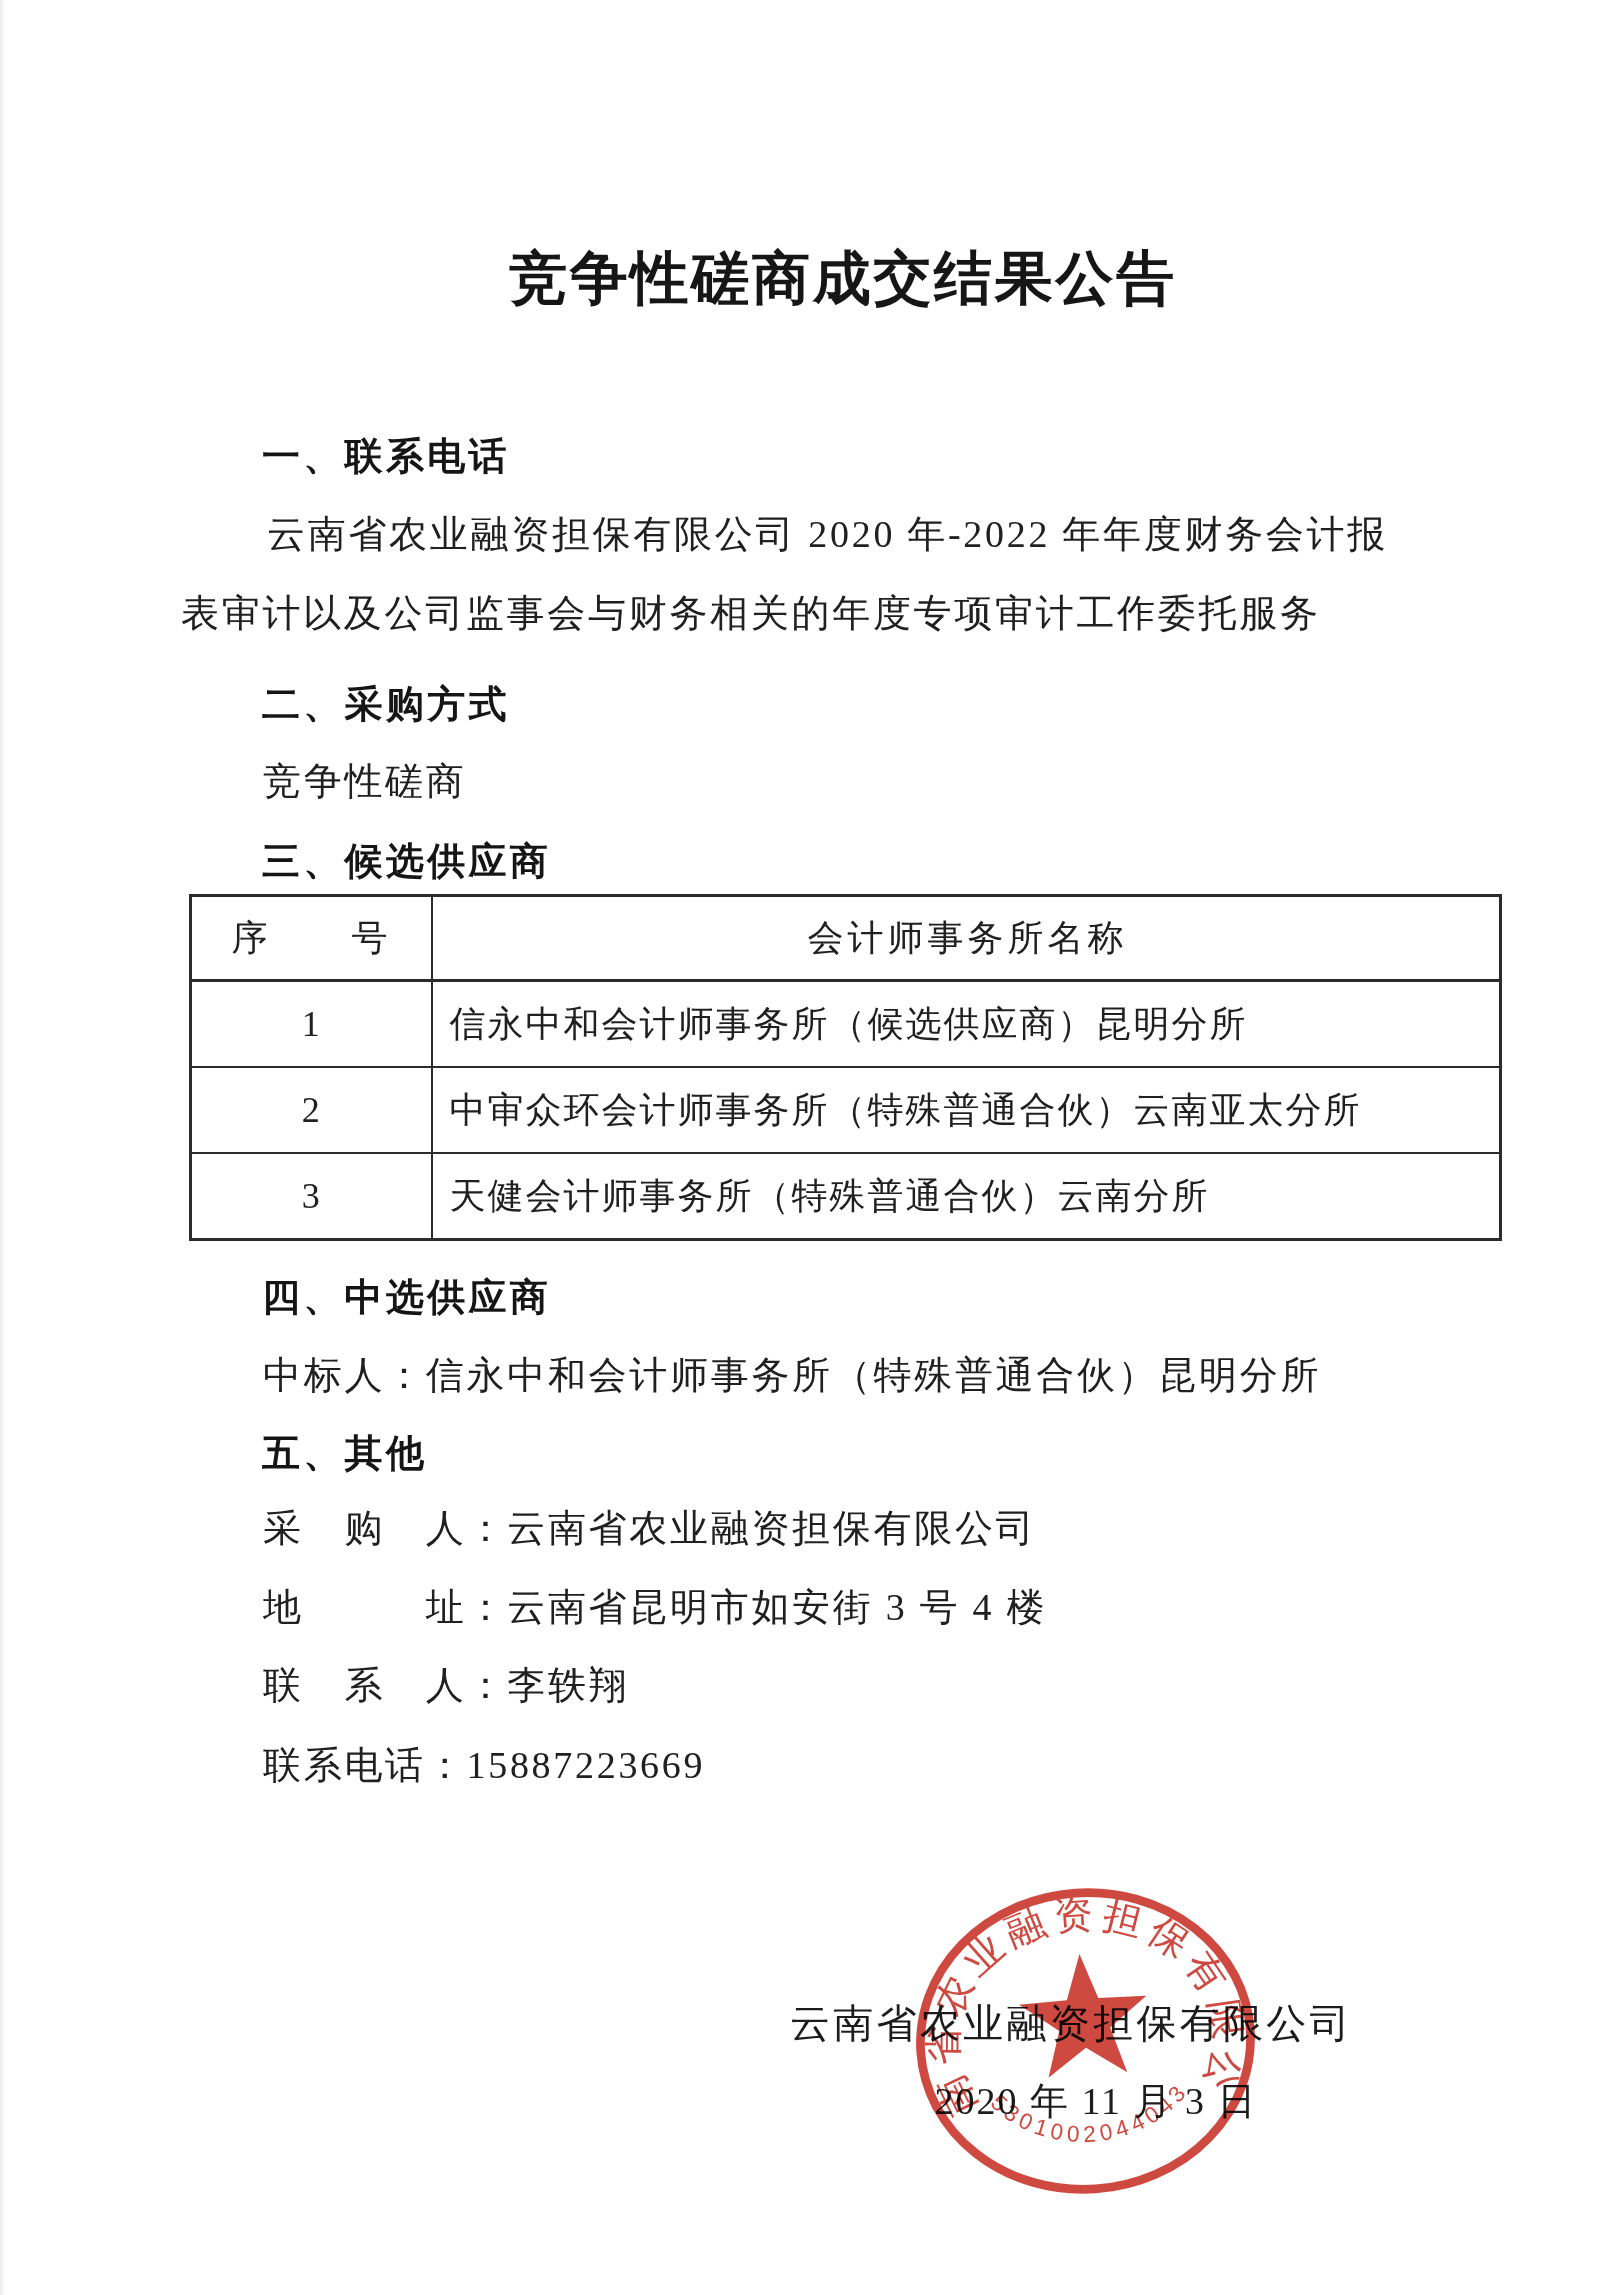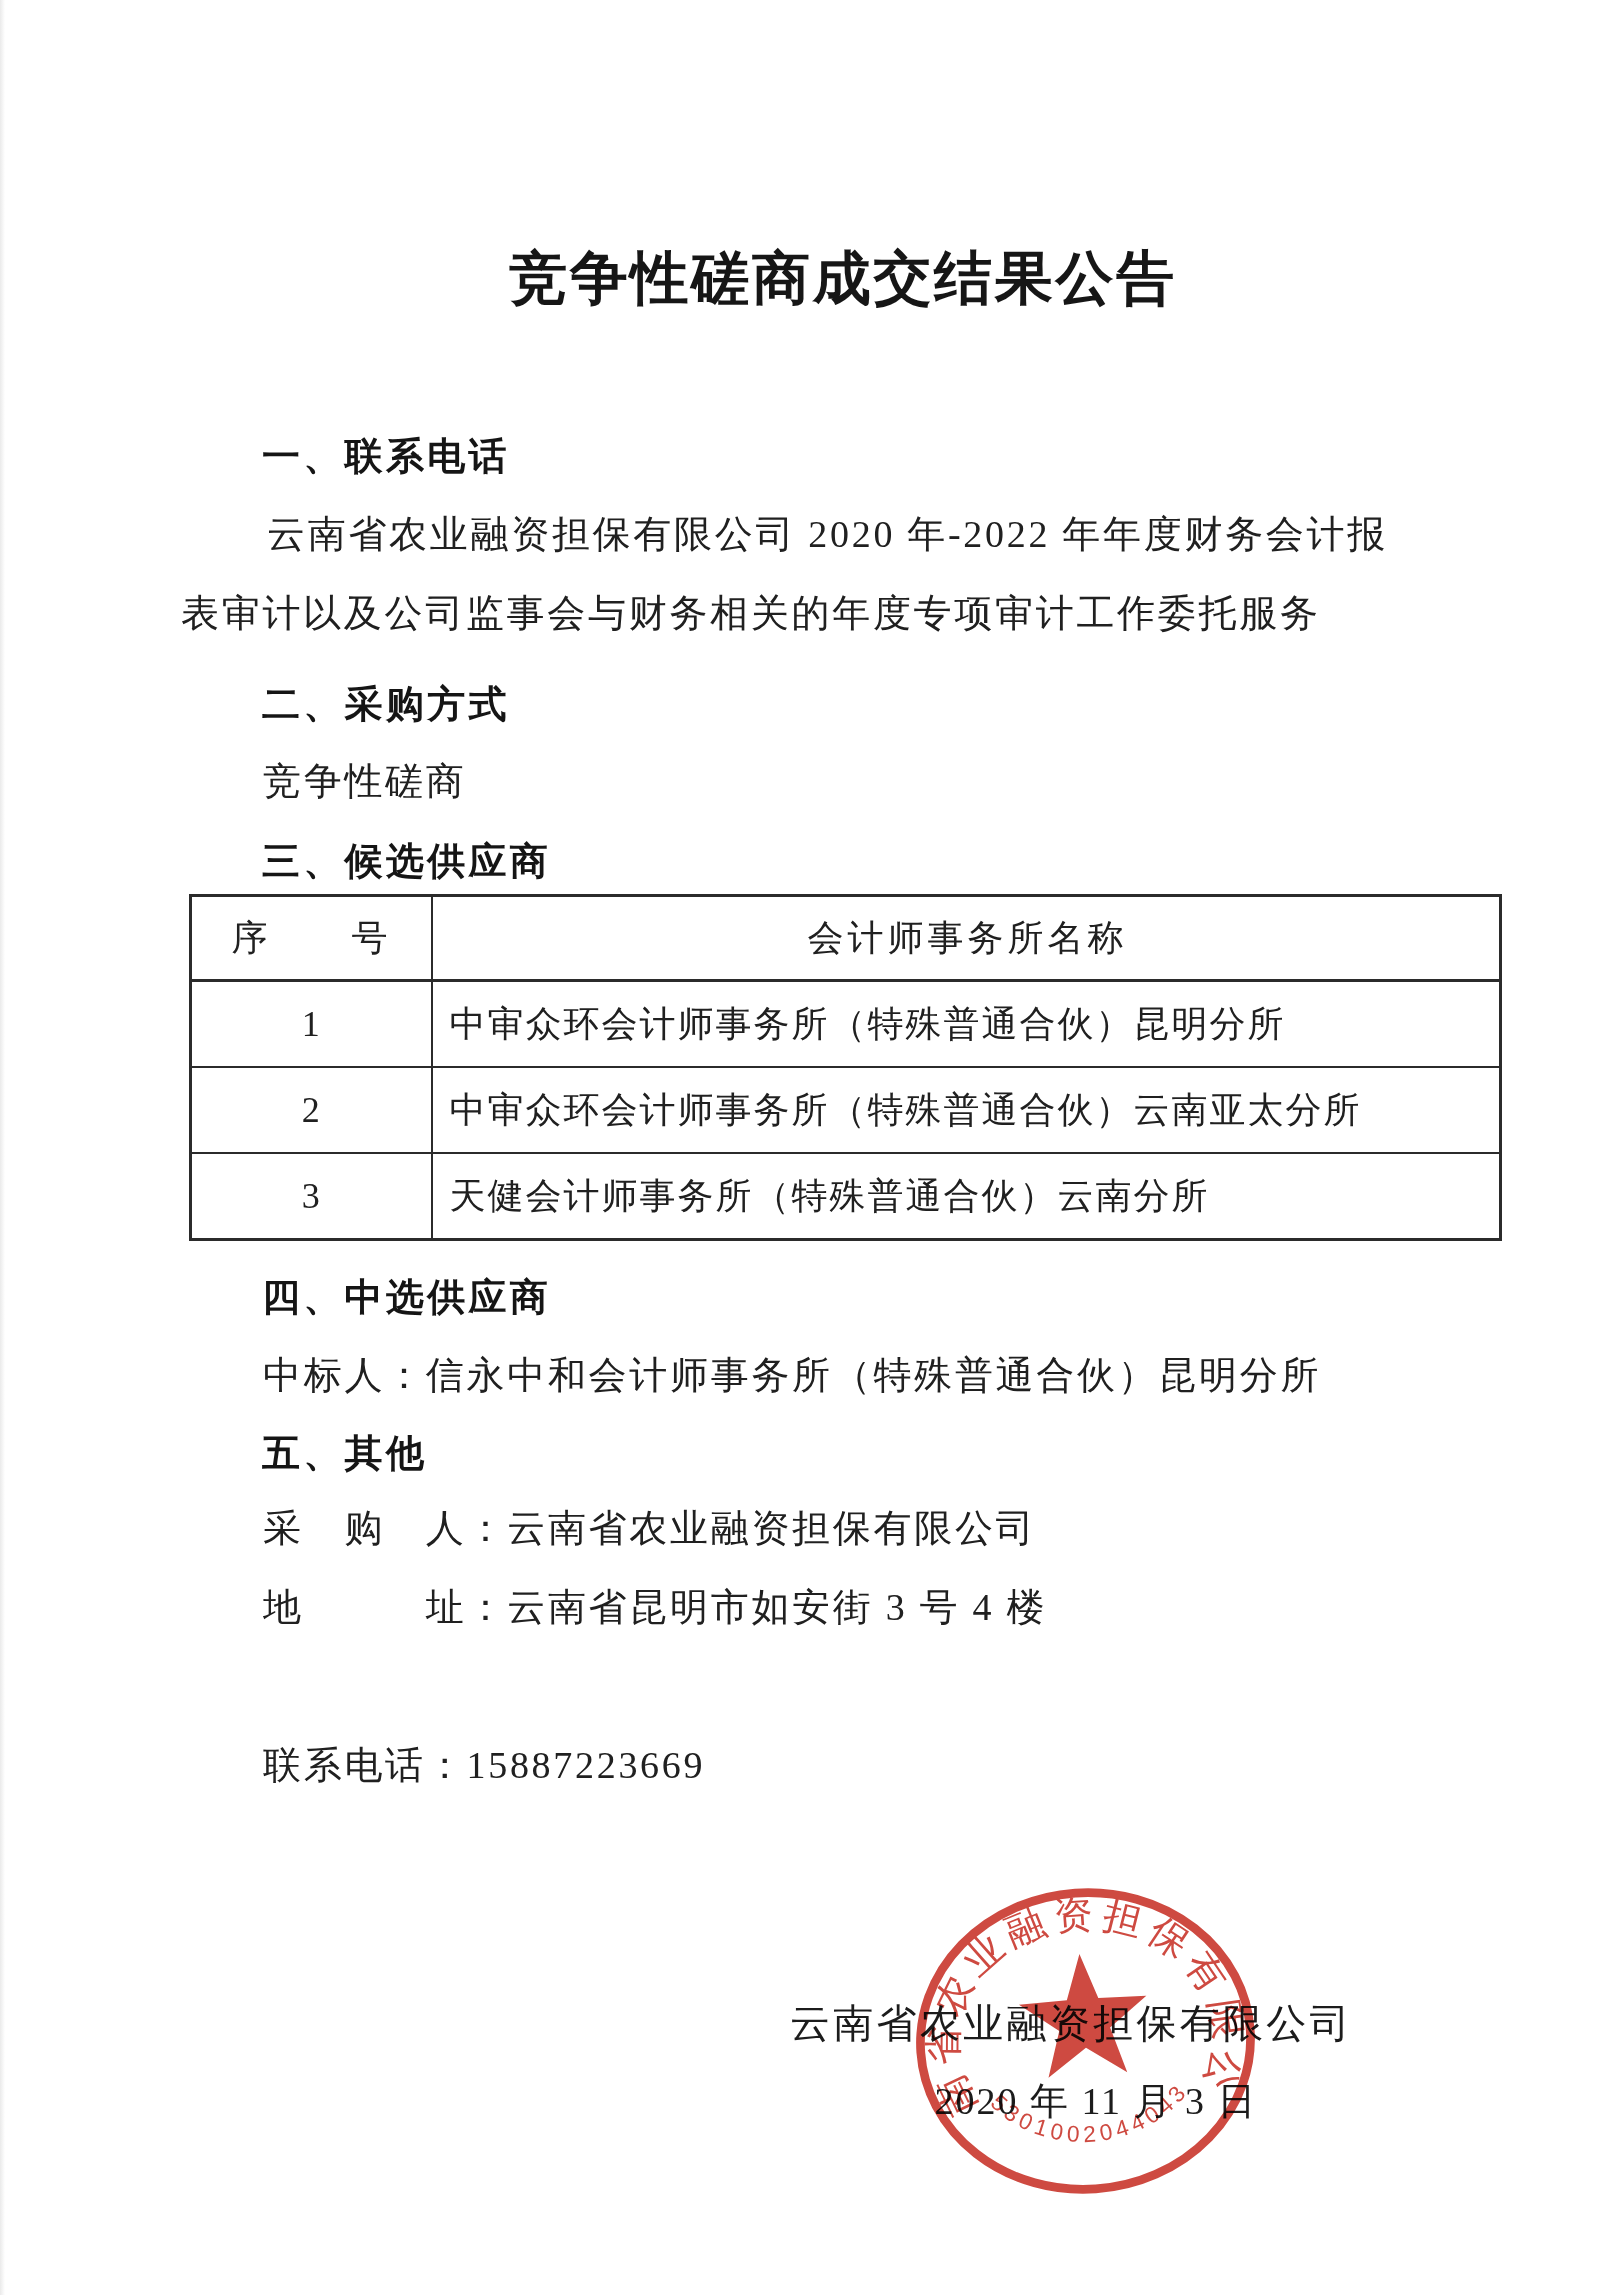--- a/index.html
+++ b/index.html
@@ -82,39 +82,40 @@
   <div class="h-sec" style="top:839px">三、候选供应商</div>
 
   <table class="suppliers">
     <tbody>
         <tr class="head">
       <td class="c-no">序　　号</td>
       <td class="c-name" style="text-align:center;padding-left:4px">会计师事务所名称</td>
     </tr>
     <tr class="datarow">
       <td class="c-no">1</td>
-      <td class="c-name">中审众环会计师事务所（特殊普通合伙）昆明分所</td>
+      <td class="c-name">信永中和会计师事务所（候选供应商）昆明分所</td>
     </tr>
     <tr class="datarow">
       <td class="c-no">2</td>
       <td class="c-name">中审众环会计师事务所（特殊普通合伙）云南亚太分所</td>
     </tr>
     <tr class="datarow">
       <td class="c-no">3</td>
       <td class="c-name">天健会计师事务所（特殊普通合伙）云南分所</td>
     </tr>
   </tbody>
     </table>
 
   <div class="h-sec" style="top:1275px">四、中选供应商</div>
   <div class="b-line" style="left:263px;top:1353px">中标人：信永中和会计师事务所（特殊普通合伙）昆明分所</div>
 
   <div class="h-sec" style="top:1431px">五、其他</div>
   <div class="b-line" style="left:263px;top:1506px">采　购　人：云南省农业融资担保有限公司</div>
   <div class="b-line" style="left:263px;top:1585px">地　　　址：云南省昆明市如安街 3 号 4 楼</div>
+  <div class="b-line" style="left:263px;top:1663px">联　系　人：李轶翔</div>
   <div class="b-line" style="left:263px;top:1743px">联系电话：15887223669</div>
 
   <div class="sig-line">云南省农业融资担保有限公司</div>
   <div class="date-line">2020 年 11 月 3 日</div>
 
   <svg class="seal" viewBox="0 0 520 470">
     <defs>
       <path id="arcCompany" d="M 94 319 A 192 168 0 1 1 426 319" fill="none"></path>
       <path id="arcNumber" d="M 104 310 A 180 150 0 0 0 416 310" fill="none"></path>
     </defs>

